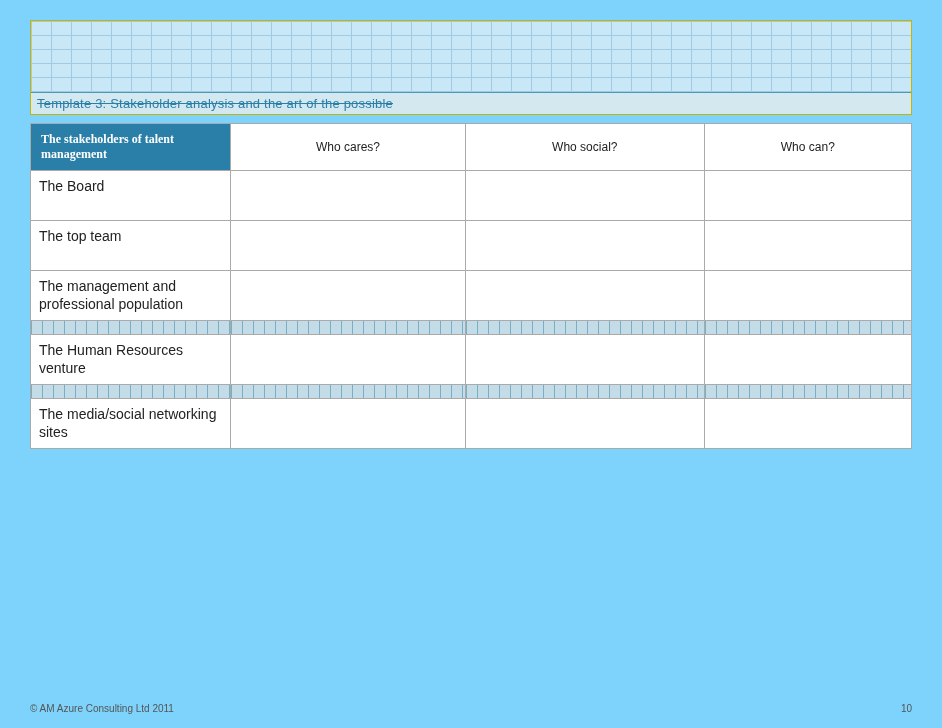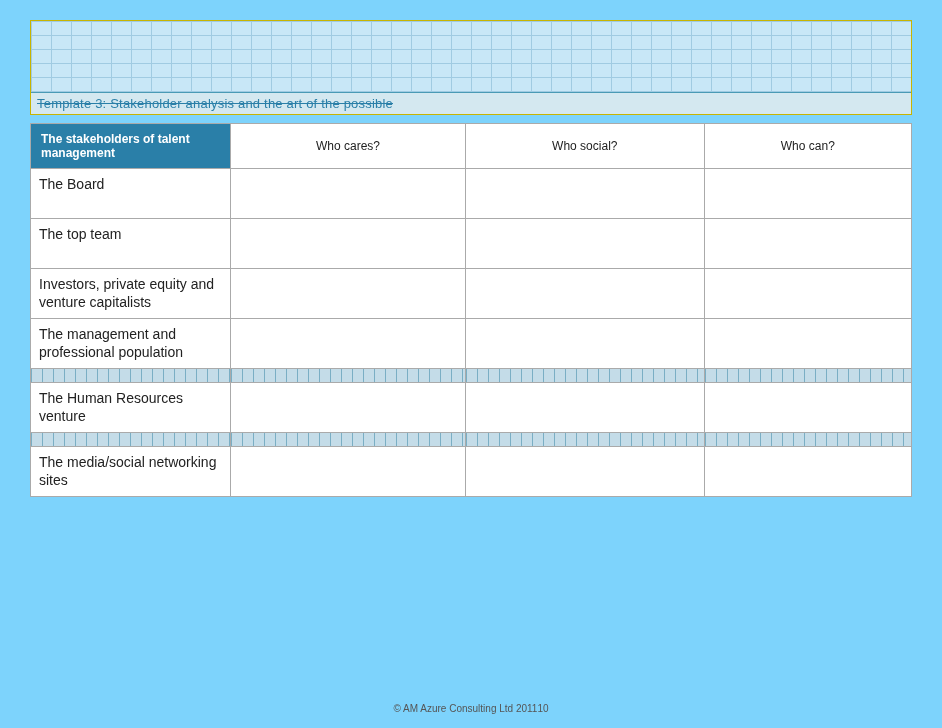--- a/index.html
+++ b/index.html
@@ -84,20 +84,21 @@
       border: 1px solid #aaa;
     }
 
     .header-row th:first-child {
       background: #2a7fa8;
       color: #fff;
       font-weight: bold;
       text-align: left;
       width: 200px;
       font-size: 12px;
+      font-family: Liberation Serif, serif;
     }
 
     .col-stakeholder {
       width: 200px;
       min-width: 200px;
     }
 
     .col-cares, .col-knows, .col-can {
       width: calc((100% - 200px) / 3);
       margin-left: 43px;
@@ -115,21 +116,21 @@
     .data-row td:first-child {
       border-right: 1px solid #aaa;
     }
 
     .footer {
       position: absolute;
       bottom: 14px;
       left: 30px;
       right: 30px;
       display: flex;
-      justify-content: center;
+      justify-content: space-between;
       align-items: center;
       font-size: 10px;
       color: #555;
     }
 
     .stakeholder-label {
       font-size: 12px;
       line-height: 1.3;
     }
 
@@ -176,26 +177,20 @@
           <td></td>
           <td></td>
         </tr>
         <tr class="data-row">
           <td class="stakeholder-label">The top team</td>
           <td></td>
           <td></td>
           <td></td>
         </tr>
         <tr class="data-row">
-          <td class="stakeholder-label">Investors, private equity and venture capitalists</td>
-          <td></td>
-          <td></td>
-          <td></td>
-        </tr>
-        <tr class="data-row">
           <td class="stakeholder-label">The management and professional population</td>
           <td></td>
           <td></td>
           <td></td>
         </tr>
         <tr class="special-sep-row">
           <td>
             <div></div>
           </td>
           <td>

